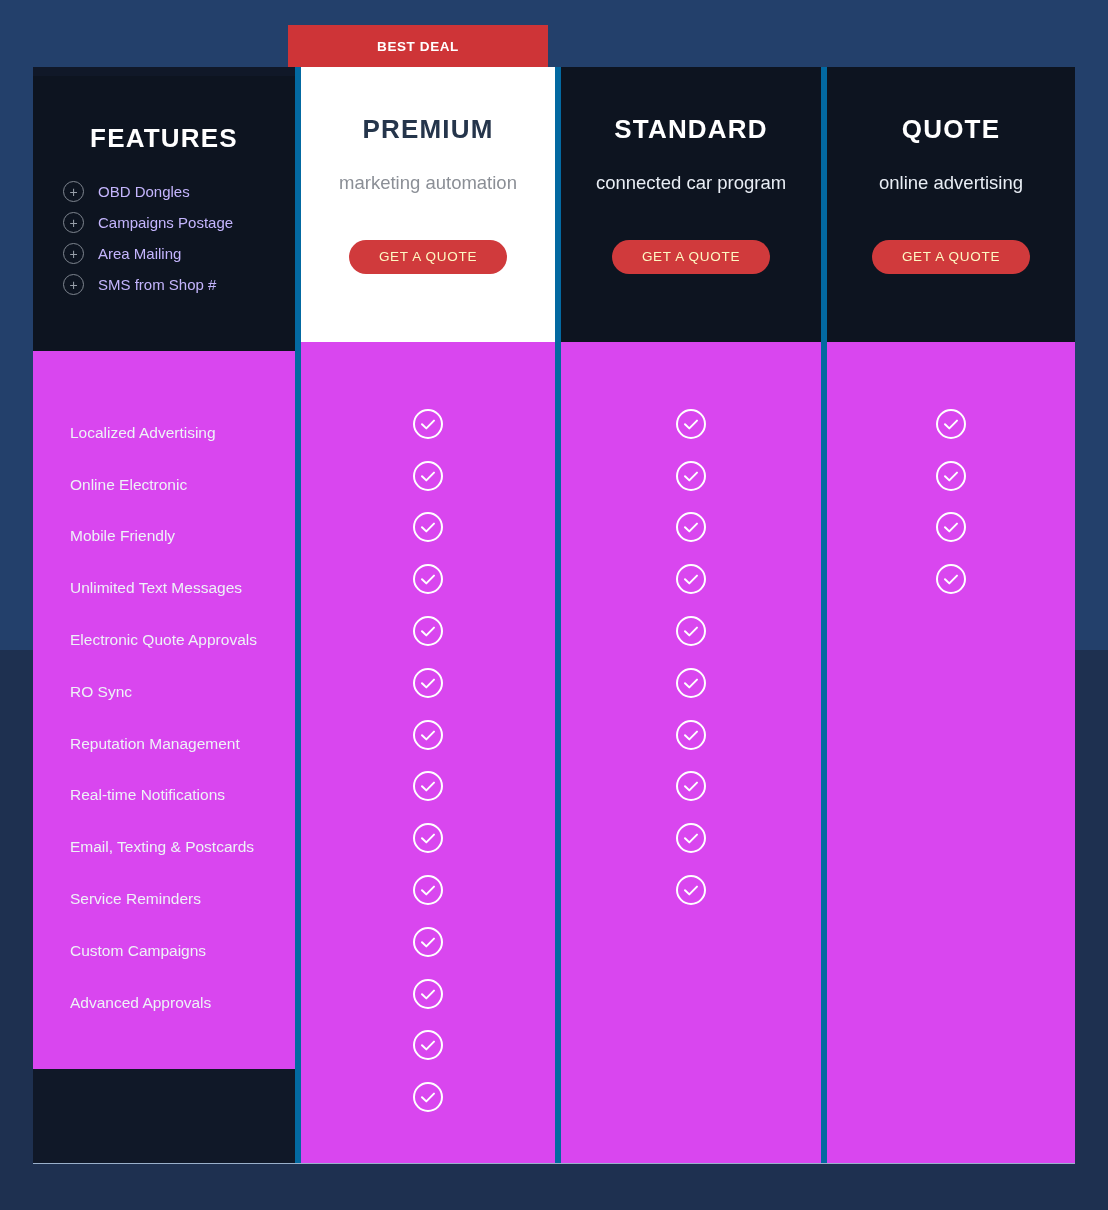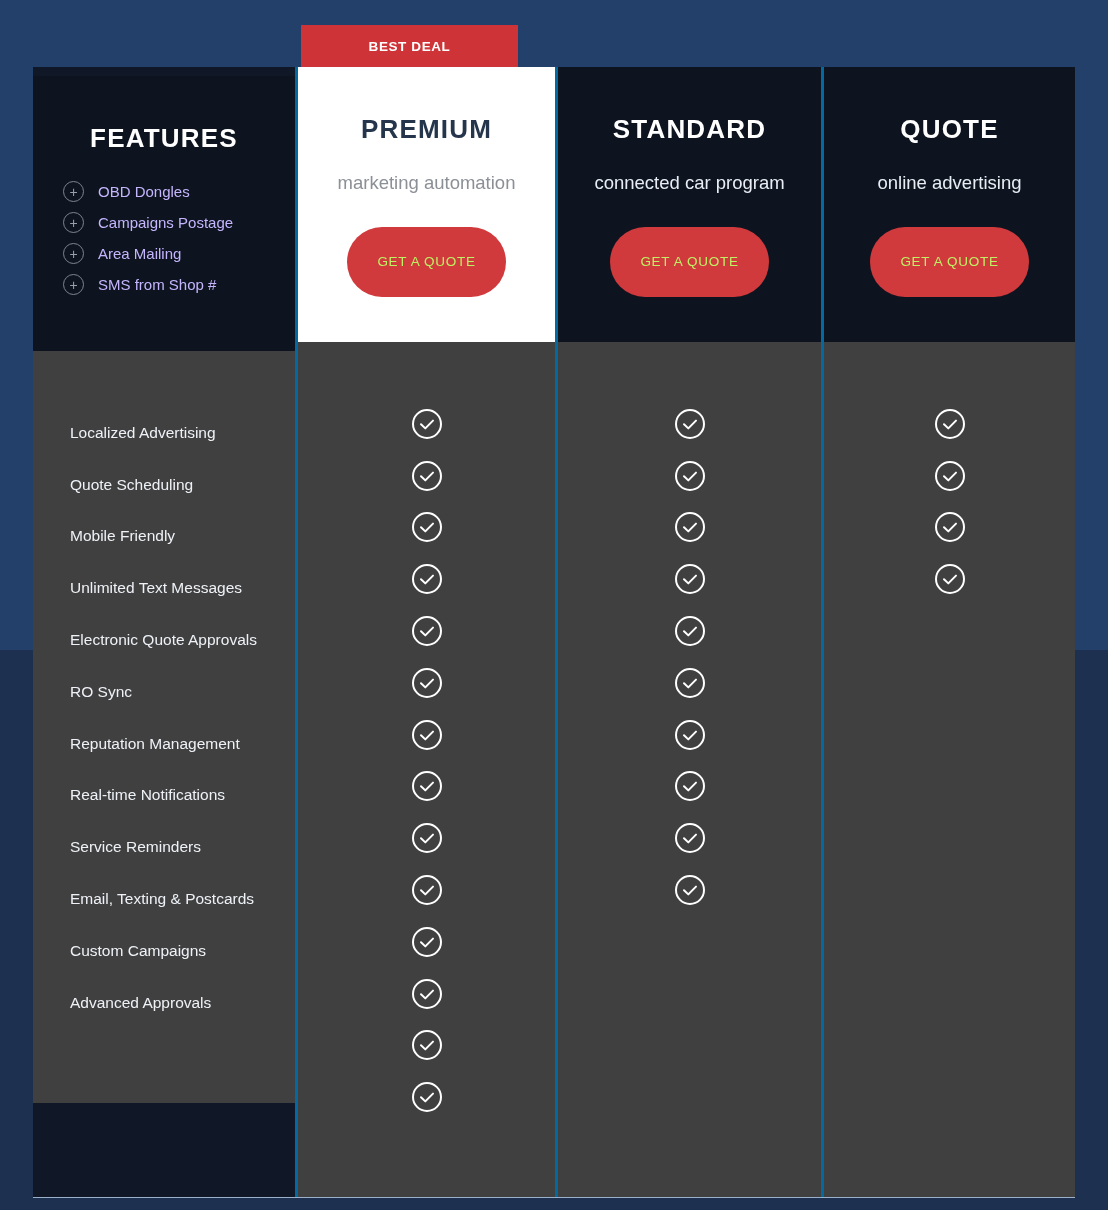--- a/index.html
+++ b/index.html
@@ -34,23 +34,23 @@
     z-index: 2;
   }
 
   
   .banner-row {
     position: relative;
     height: 42px;
   }
   .best-deal-banner {
     position: absolute;
-    left: 268px;
+    left: 255px;
     top: 0;
-    width: 217px;
+    width: 260px;
     height: 42px;
     background: #ce3437;
     color: #ffffff;
     font-size: 13.5px;
     font-weight: bold;
     letter-spacing: 0.6px;
     display: flex;
     align-items: center;
     justify-content: center;
   }
@@ -64,21 +64,21 @@
 
   .col {
     position: relative;
     flex: 0 0 auto;
   }
   .col-features   { width: 262px; margin-top: 9px; }
   .col-premium    { width: 260px; }
   .col-standard   { width: 266px; }
   .col-basic      { width: 254px; }
 
-  .col + .col { border-left: 3px solid #0369a1; }
+  .col + .col { border-left: 6px solid #0369a1; }
 
   
   .col-head {
     height: 275px;
     padding-top: 35px;
     background: #0d1420;
     position: relative;
   }
   .col-premium .col-head {
     background: #ffffff;
@@ -112,30 +112,31 @@
   }
   .col-premium .plan-sub { color: #8b8f96; }
 
   .quote-btn-wrap {
     display: flex;
     justify-content: center;
     margin-top: 33px;
   }
   .quote-btn {
     background: #d03a3c;
-    color: #bef264;
+    color: #fef9c3;
     border: none;
     border-radius: 999px;
     font-family: "Liberation Sans", sans-serif;
     font-size: 13.5px;
     font-weight: normal;
     letter-spacing: 0.7px;
-    padding: 28px 30px;
+    padding: 10px 30px;
     cursor: pointer;
     line-height: 1;
+    margin-top: 13px;
   }
 
   
   .extras {
     margin-top: 22px;
     padding-left: 30px;
   }
   .extra-item {
     display: flex;
     align-items: center;
@@ -156,23 +157,23 @@
     flex: 0 0 auto;
   }
   .extra-label {
     margin-left: 14px;
     color: #c4b5fd;
     font-size: 15px;
   }
 
   
   .col-rows {
-    background: #404040;
+    background: #d946ef;
     padding-top: 56px;
-    padding-bottom: 74px;
+    padding-bottom: 40px;
   }
   .row-cell {
     height: 51.8px;
     display: flex;
     align-items: center;
   }
   .col-features .row-cell {
     padding-left: 37px;
     color: #eef2f7;
     font-size: 15.5px;
@@ -229,29 +230,29 @@
             <span class="extra-label">Area Mailing</span>
           </div>
           <div class="extra-item">
             <span class="plus-icon">+</span>
             <span class="extra-label">SMS from Shop #</span>
           </div>
         </div>
       </div>
       <div class="col-rows" id="features-rows">
           <div class="row-cell">Localized Advertising</div>
-          <div class="row-cell">Quote Scheduling</div>
+          <div class="row-cell">Online Electronic</div>
           <div class="row-cell">Mobile Friendly</div>
           <div class="row-cell">Unlimited Text Messages</div>
           <div class="row-cell">Electronic Quote Approvals</div>
           <div class="row-cell">RO Sync</div>
           <div class="row-cell">Reputation Management</div>
           <div class="row-cell">Real-time Notifications</div>
+          <div class="row-cell">Email, Texting &amp; Postcards</div>
           <div class="row-cell">Service Reminders</div>
-          <div class="row-cell">Email, Texting &amp; Postcards</div>
           <div class="row-cell">Custom Campaigns</div>
           <div class="row-cell">Advanced Approvals</div>
         </div>
     </div>
 
     <div class="col col-premium">
       <div class="col-head">
         <div class="plan-title">PREMIUM</div>
         <div class="plan-sub">marketing automation</div>
         <div class="quote-btn-wrap">

